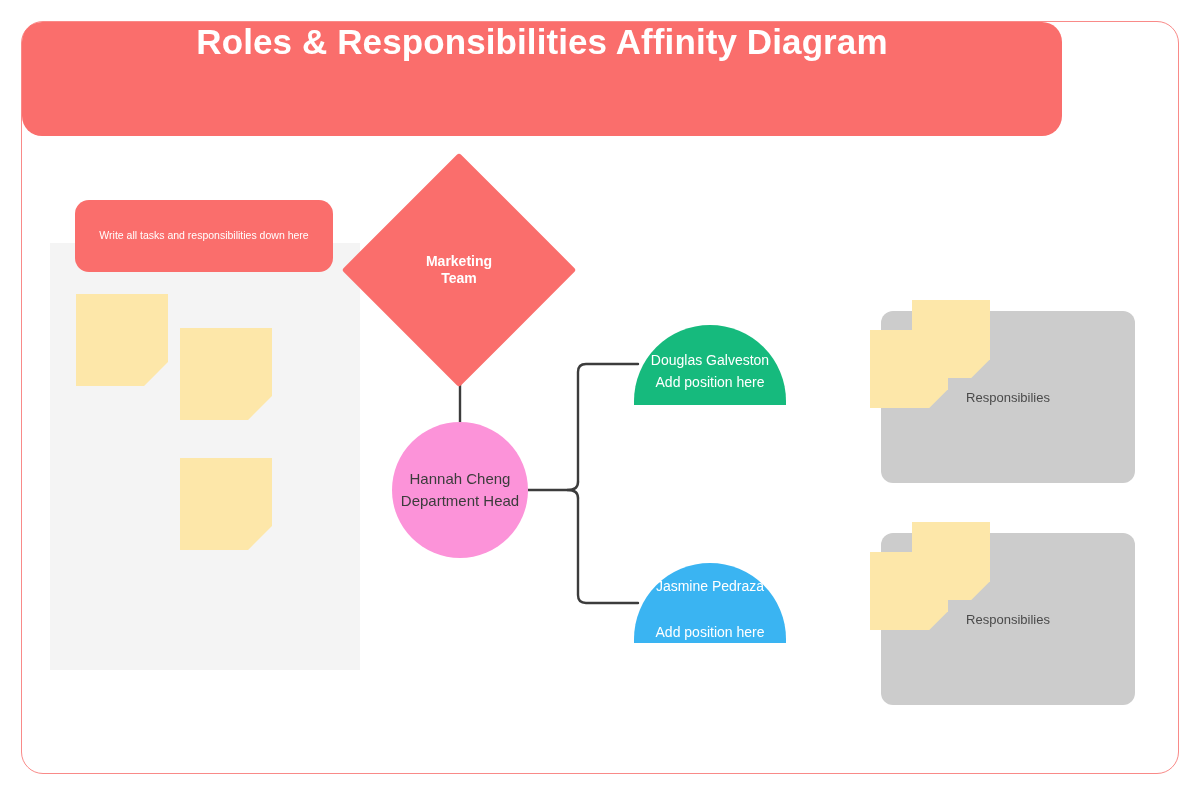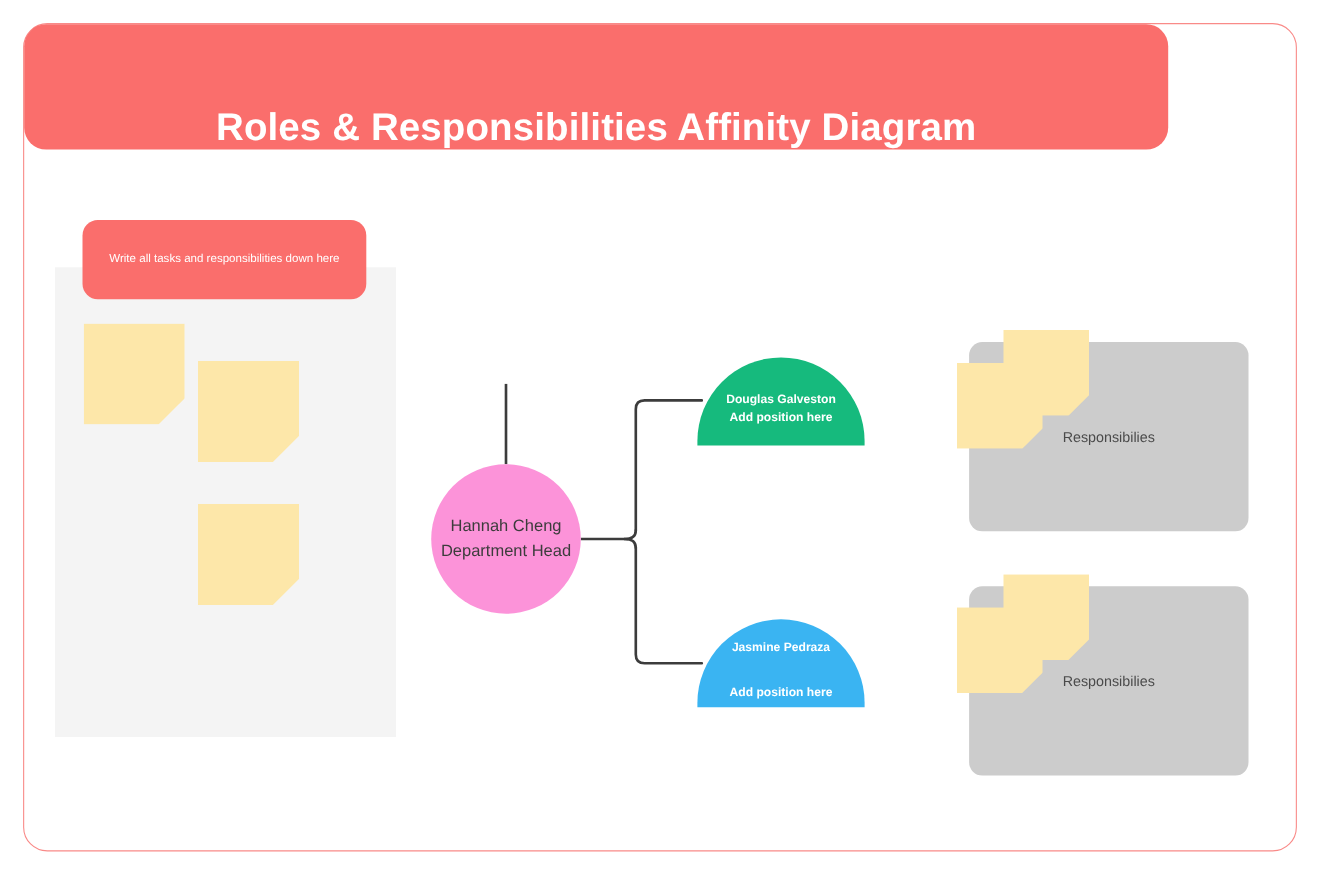--- a/index.html
+++ b/index.html
@@ -29,21 +29,21 @@
   
   .header {
     position: absolute;
     left: 22px; top: 22px;
     width: 1040px; height: 114px;
     background: #FA6E6C;
     border-radius: 20px 20px 20px 20px;
     display: flex;
     flex-direction: column;
     align-items: center;
-    justify-content: flex-end;
+    justify-content: space-between;
     text-align: center;
   }
   .header-title {
     color: #ffffff;
     font-size: 35px;
     font-weight: bold;
     letter-spacing: 0.1px;
     line-height: 1.15;
   }
   .header-subtitle {
@@ -143,23 +143,23 @@
     border-radius: 76px 76px 0 0;
     display: flex;
     flex-direction: column;
     align-items: center;
     justify-content: center;
     text-align: center;
     padding-top: 14px;
   }
   .dome span {
     color: #ffffff;
-    font-size: 11px;
+    font-size: 14px;
     line-height: 1.55;
-    font-weight: bold;
+    font-weight: normal;
   }
   .dome-green { left: 634px; top: 325px; background: #16BA7D; }
   .dome-blue  { left: 634px; top: 563px; background: #3AB4F2; gap: 24px; }
 
   
   .connectors {
     position: absolute;
     left: 0; top: 0;
     width: 1200px; height: 795px;
     pointer-events: none;
@@ -222,20 +222,25 @@
     <path d="M 528 490 L 568 490" fill="none" stroke="#3C3C3C" stroke-width="2.4"></path>
 
     <path d="M 578 482 L 578 372 Q 578 364 586 364 L 638 364" fill="none" stroke="#3C3C3C" stroke-width="2.4" stroke-linecap="round"></path>
 
     <path d="M 578 498 L 578 595 Q 578 603 586 603 L 638 603" fill="none" stroke="#3C3C3C" stroke-width="2.4" stroke-linecap="round"></path>
 
     <path d="M 568 490 Q 578 490 578 482" fill="none" stroke="#3C3C3C" stroke-width="2.4" stroke-linecap="round"></path>
     <path d="M 568 490 Q 578 490 578 498" fill="none" stroke="#3C3C3C" stroke-width="2.4" stroke-linecap="round"></path>
   </svg>
 
+  <div class="diamond-wrap">
+    <div class="diamond-shape"></div>
+    <div class="diamond-label">Marketing
+Team</div>
+  </div>
 
   <div class="circle-node">
     <div class="circle-label">Hannah Cheng
 Department Head</div>
   </div>
 
   <div class="dome dome-green">
     <span>Douglas Galveston</span>
     <span>Add position here</span>
   </div>

